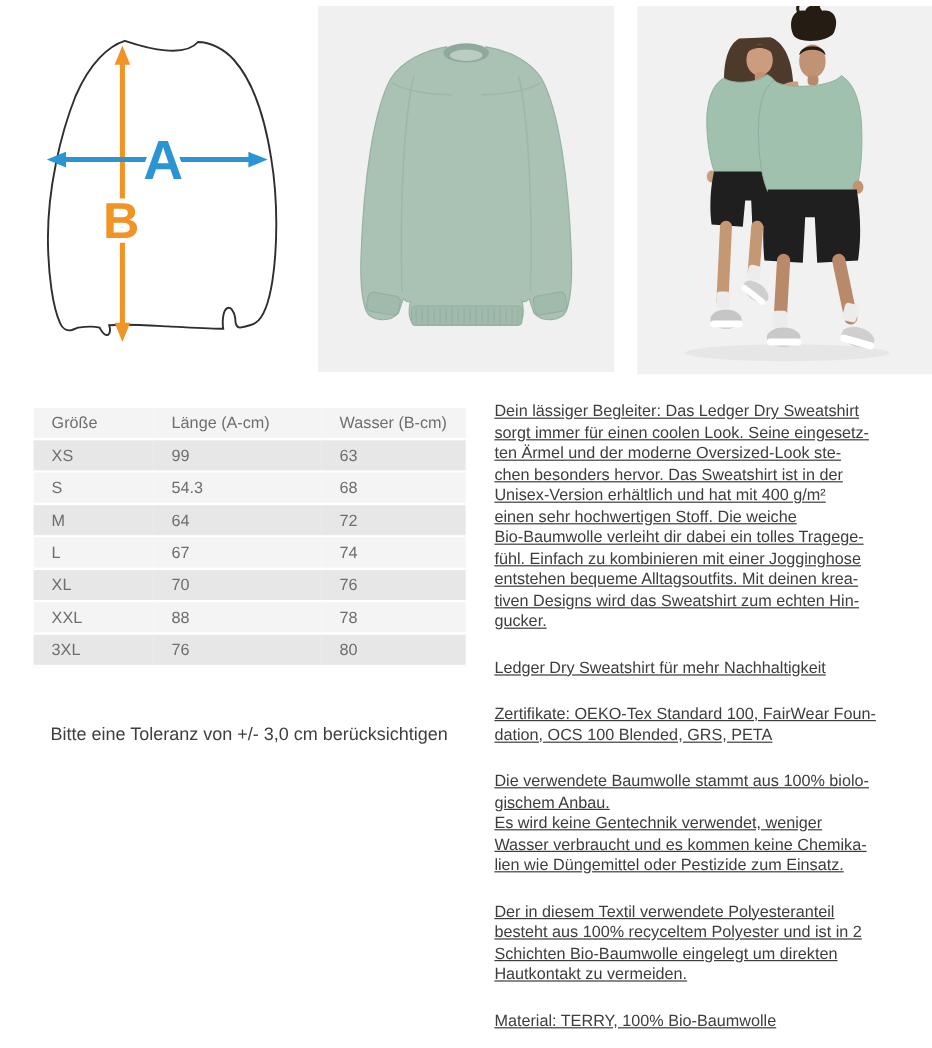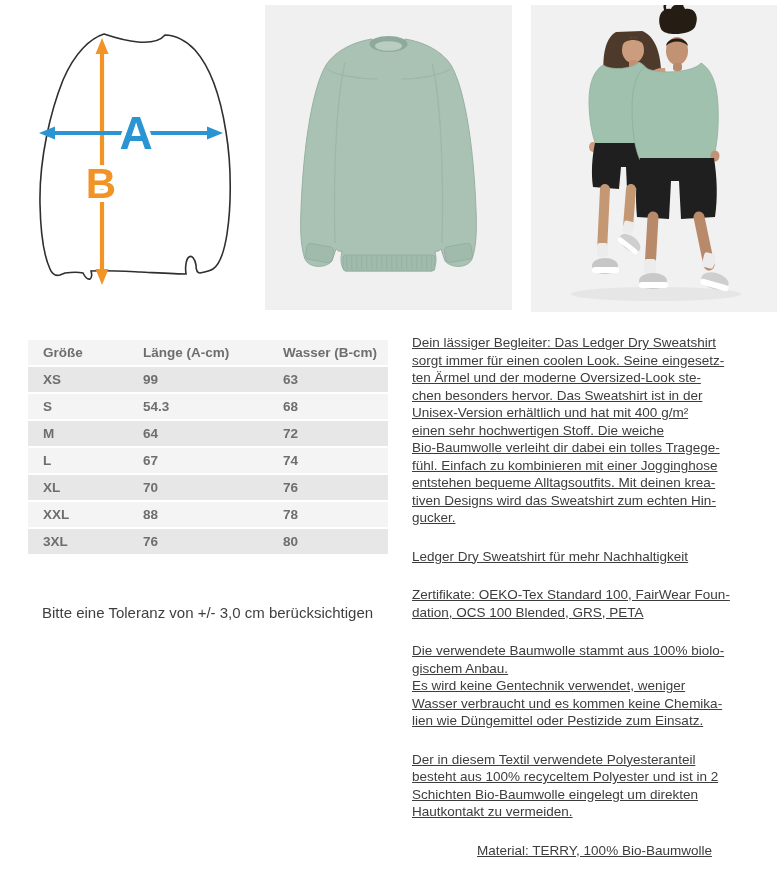--- a/index.html
+++ b/index.html
@@ -13,38 +13,38 @@
   .diagram-panel{left:25px;top:8px;width:225px;height:295px;}
   .product-panel{left:265px;top:5px;width:247px;height:305px;}
   .models-panel{left:531px;top:5px;width:246px;height:307px;}
 
   .size-table{
     position:absolute;left:28px;top:340px;width:360px;
     border-collapse:separate;border-spacing:0;table-layout:fixed;
     font-size:13.5px;color:#6e6e6e;
   }
   .size-table th,.size-table td{
-    height:25px;padding:0 0 0 15px;text-align:left;font-weight:700;
+    height:25px;padding:0 0 0 15px;text-align:left;font-weight:400;
     border-bottom:2px solid #ffffff;vertical-align:middle;white-space:nowrap;
   }
   .size-table thead tr{background:#f4f4f4;}
   .size-table tbody tr:nth-child(odd){background:#e7e7e7;}
   .size-table tbody tr:nth-child(even){background:#f4f4f4;}
 
   .tolerance{
     position:absolute;left:24px;top:586px;margin:18px;
     font-size:15px;color:#3f3f3f;
   }
 
   .description{
     position:absolute;left:412px;top:334px;width:365px;
     font-size:13.5px;line-height:17.5px;color:#3d3d3d;
   }
   .description p{margin:0 0 21px 0;white-space:pre-line;text-decoration:underline;}
-  .description p:last-child{margin-bottom:0;text-align:center;}
+  .description p:last-child{margin-bottom:0;}
 
   .dim-label{font-weight:bold;paint-order:stroke;stroke:#ffffff;stroke-linejoin:round;}
 </style>
 </head>
 <body>
 
 <div class="page">
 
   <div>
 

